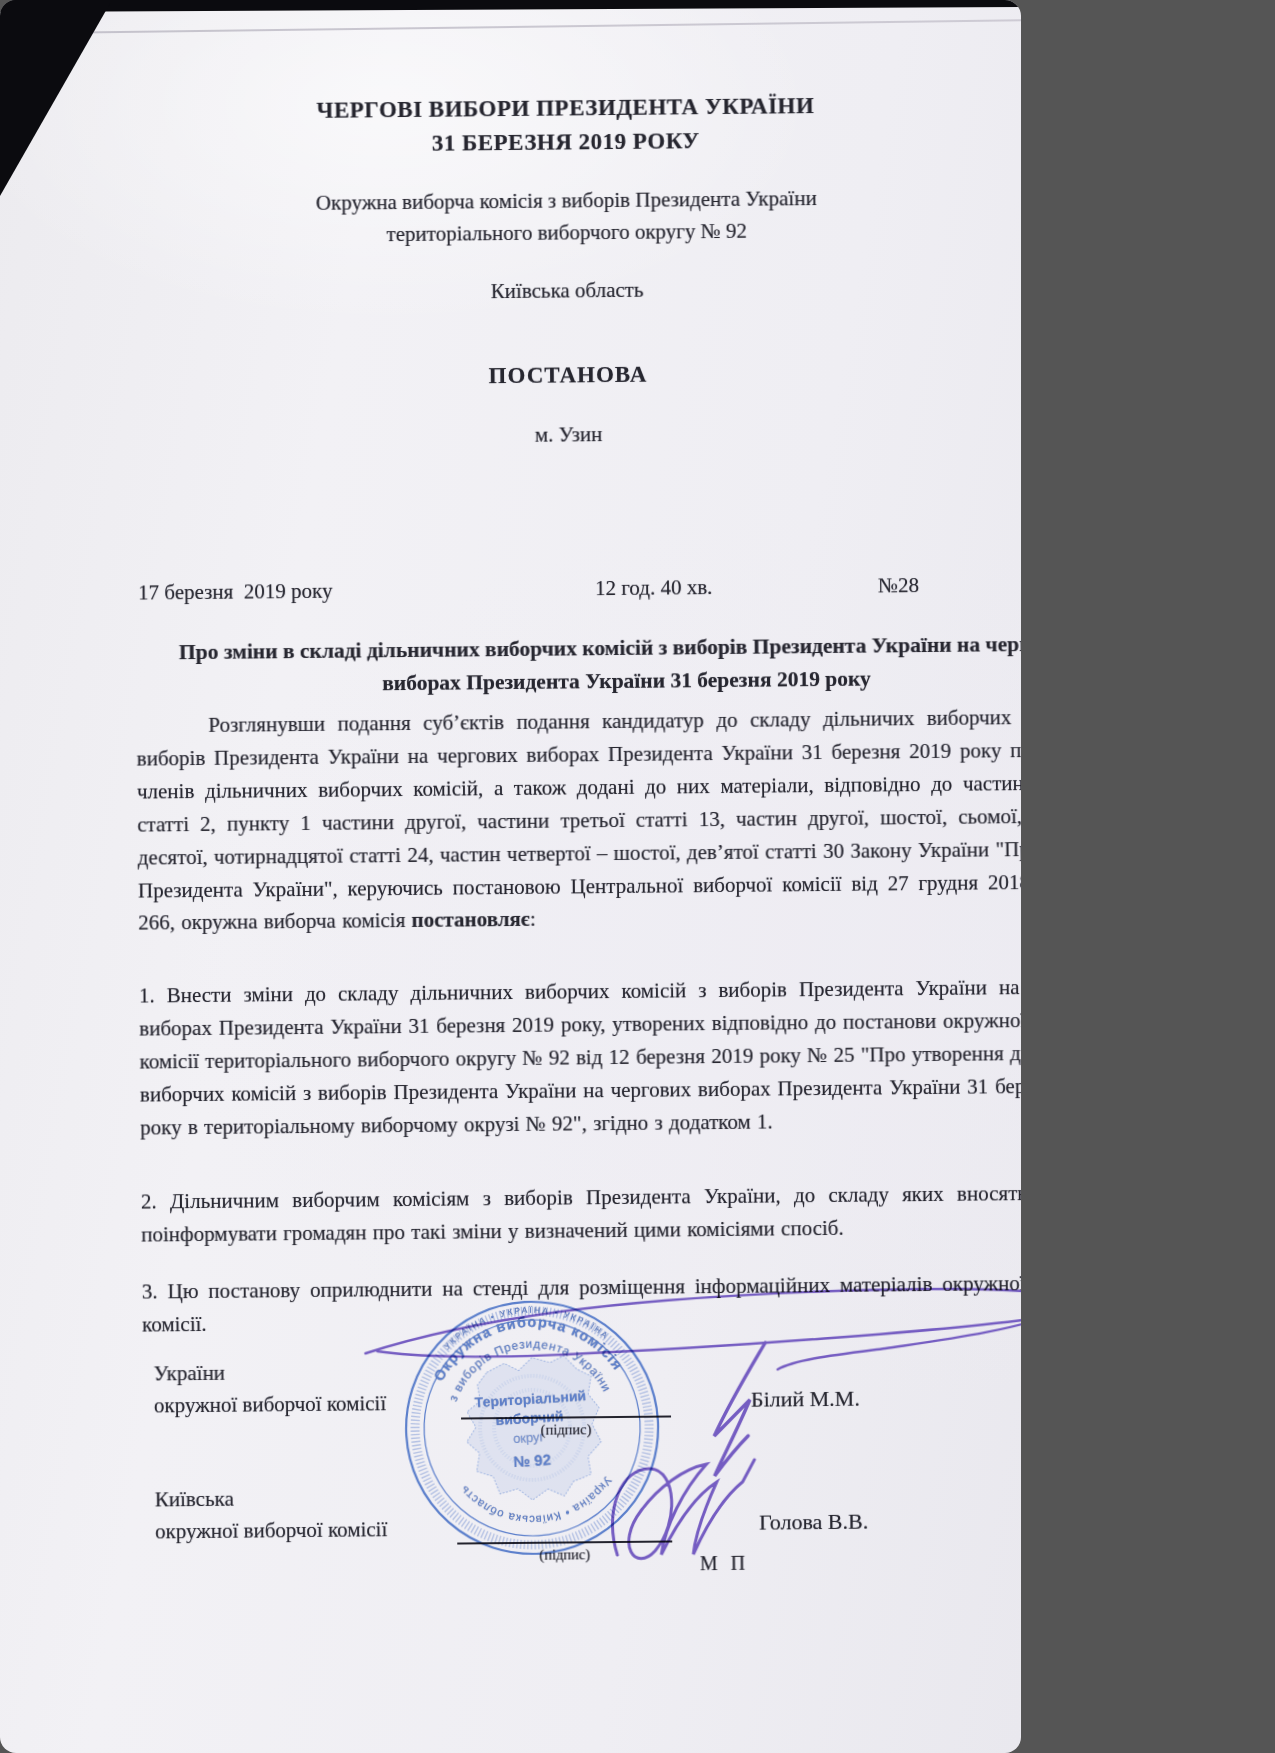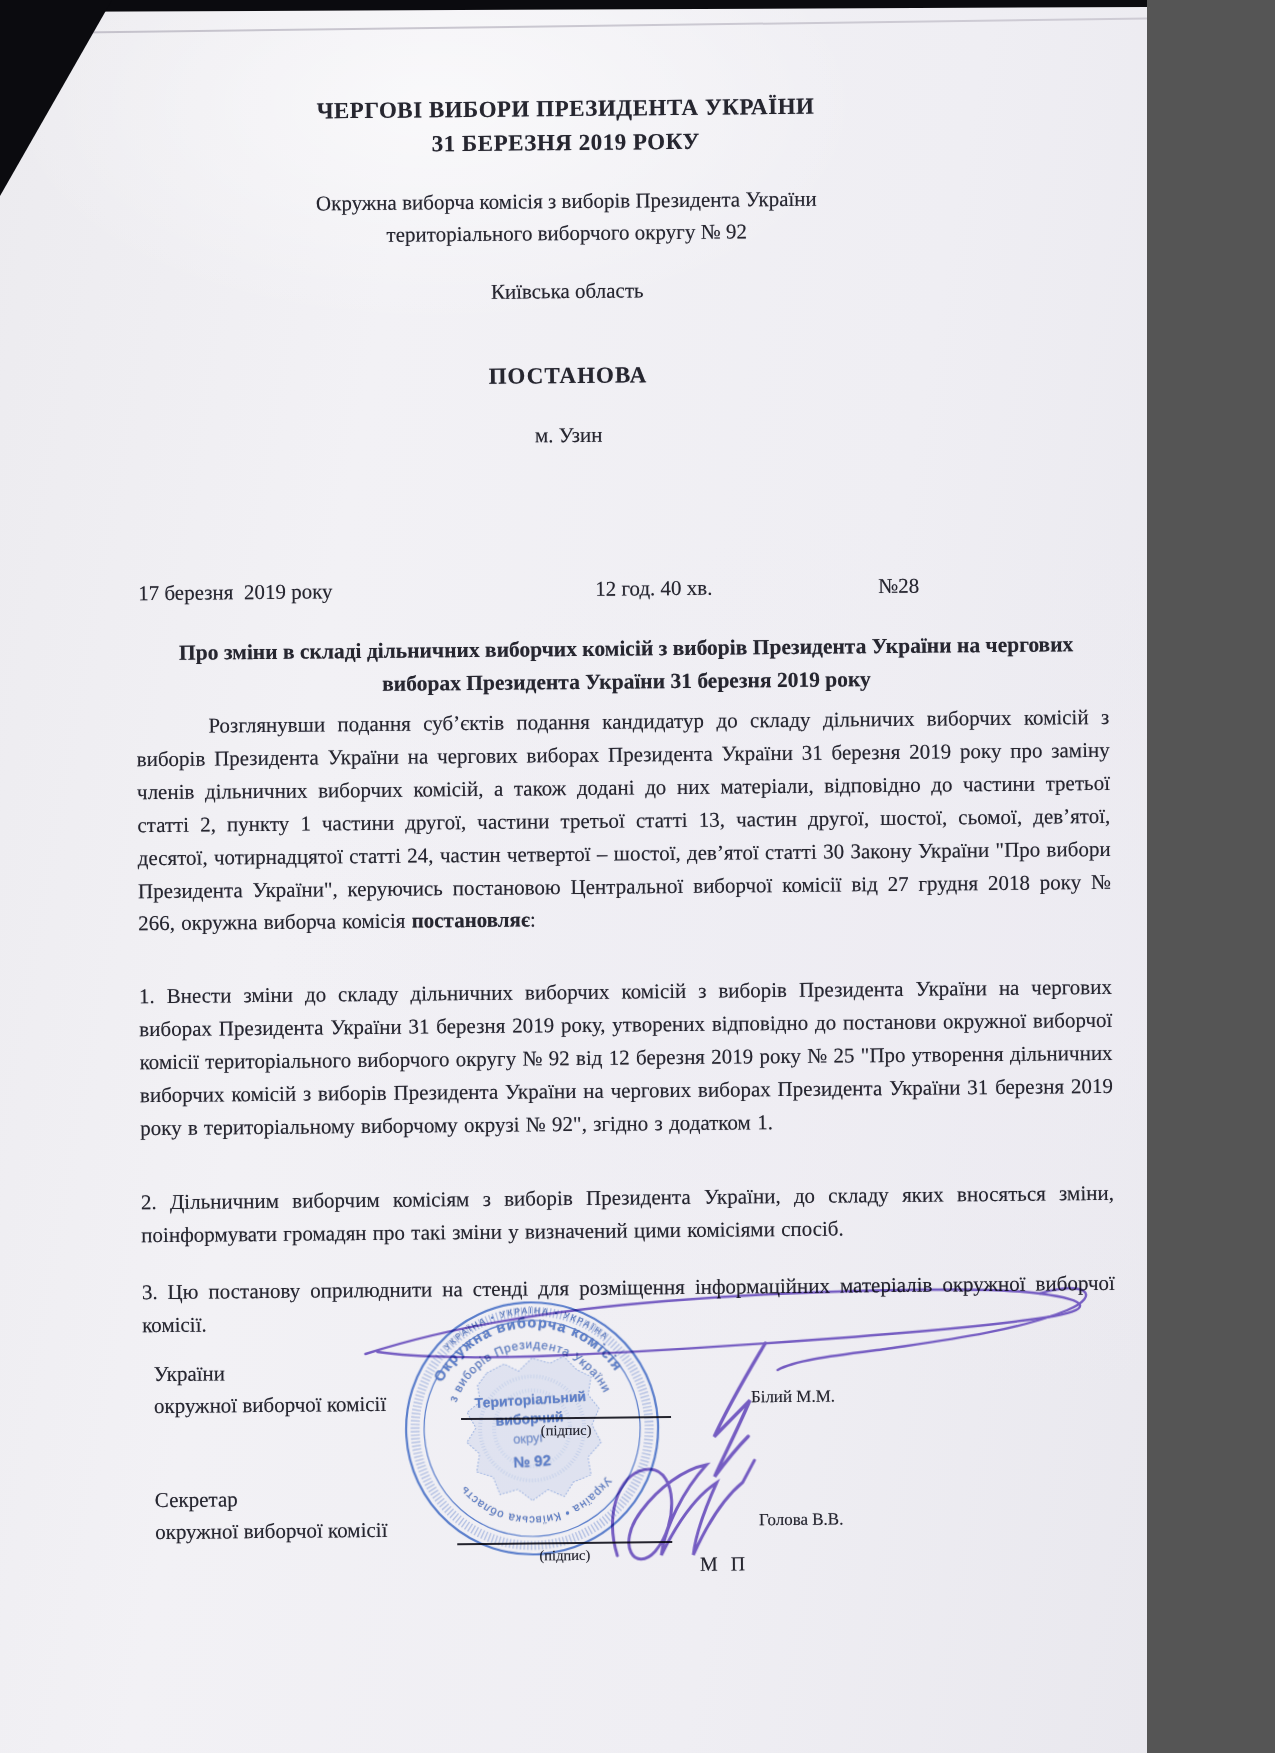--- a/index.html
+++ b/index.html
@@ -1,23 +1,24 @@
 <!DOCTYPE html>
 <html><head>
 <meta charset="utf-8">
 <style>
   html,body{margin:0;padding:0;background:#555;}
   .scan{
-    position:relative;width:1147px;height:1753px;overflow:hidden;
+    position:relative;width:1021px;height:1753px;overflow:hidden;
     background:
       radial-gradient(620px 320px at 38% 6%, rgba(255,255,255,.55), rgba(255,255,255,0) 70%),
       radial-gradient(900px 600px at 82% 55%, rgba(238,236,243,.7), rgba(238,236,243,0) 75%),
       linear-gradient(100deg,#ecebef 0%,#f2f1f5 30%,#efeef3 68%,#e9e8ee 100%);
     font-family:"Liberation Serif","DejaVu Serif",serif;
     color:#26262f;
+    border-radius:16px;
   }
   .strip-top{position:absolute;left:0;top:0;width:100%;height:12px;background:#0b0b0f;
     clip-path:polygon(0 0,100% 0,100% 7px,0 12px);}
   .corner-tl{position:absolute;left:0;top:0;width:112px;height:196px;background:#0b0b0f;
     clip-path:polygon(0 0,100% 0,0 100%);}
   .page-edge-top{position:absolute;left:42px;top:24px;width:1230px;height:1.5px;
     background:linear-gradient(to right,#b9b6c1,#c8c5cf);transform:rotate(-0.75deg);opacity:.8;}
   .page-edge-right{position:absolute;left:1251px;top:44px;width:1.5px;height:1530px;
     background:#cac7d2;transform:rotate(-0.25deg);opacity:.7;}
   .page{position:absolute;inset:0;transform:rotate(-0.55deg);transform-origin:50% 45%;
@@ -37,21 +38,21 @@
   .m-num{left:880px;}
   .subject{position:absolute;left:140px;top:633px;width:975px;text-align:center;
     font-size:21.5px;font-weight:bold;line-height:33px;}
   .body-p{position:absolute;left:137px;width:973px;font-size:21px;line-height:32.9px;
     text-align:justify;text-align-last:left;word-spacing:1px;}
   .p-intro{top:706px;text-indent:72px;}
   .p-item1{top:976px;}
   .p-item2{top:1182px;}
   .p-item3{top:1272px;}
   .sig-label{position:absolute;left:148px;font-size:21px;}
-  .sig-name{position:absolute;font-size:17px;text-align:right;}
+  .sig-name{position:absolute;font-size:22px;text-align:right;}
   .sig-line{position:absolute;height:0;border-top:2px solid #23232d;}
   .sig-cap{position:absolute;font-size:14.5px;text-align:center;}
   .seal-mark{position:absolute;left:650px;top:1554px;width:130px;text-align:center;
     font-size:20px;word-spacing:8px;}
   .stamp-svg{position:absolute;left:398px;top:1300px;width:256px;height:256px;
     mix-blend-mode:multiply;opacity:.92;filter:blur(.3px);}
   .ink-svg{position:absolute;left:300px;top:1255px;width:820px;height:340px;
     mix-blend-mode:multiply;opacity:.95;filter:blur(.2px);}
   .stamp-svg text{font-family:"Liberation Sans","DejaVu Sans",sans-serif;}
 </style>
@@ -81,21 +82,21 @@
     <div class="body-p p-item1">1. Внести зміни до складу дільничних виборчих комісій з виборів Президента України на чергових виборах Президента України 31 березня 2019 року, утворених відповідно до постанови окружної виборчої комісії територіального виборчого округу № 92 від 12 березня 2019 року № 25 "Про утворення дільничних виборчих комісій з виборів Президента України на чергових виборах Президента України 31 березня 2019 року в територіальному виборчому окрузі № 92", згідно з додатком  1.</div>
     <div class="body-p p-item2">2. Дільничним виборчим комісіям з виборів Президента України, до складу яких вносяться зміни, поінформувати громадян про такі зміни у визначений цими комісіями спосіб.</div>
     <div class="body-p p-item3">3. Цю постанову оприлюднити на стенді для розміщення інформаційних матеріалів окружної виборчої комісії.</div>
 
     <div class="sig-label" style="top:1358px">України</div>
     <div class="sig-label" style="top:1390px">окружної виборчої комісії</div>
     <div class="sig-line" style="left:455px;top:1417px;width:210px"></div>
     <div class="sig-cap" style="left:455px;top:1422px;width:210px">(підпис)</div>
     <div class="sig-name" style="left:745px;top:1389px">Білий М.М.</div>
 
-    <div class="sig-label" style="top:1484px">Секретар</div>
+    <div class="sig-label" style="top:1484px">Київська</div>
     <div class="sig-label" style="top:1516px">окружної виборчої комісії</div>
     <div class="sig-line" style="left:450px;top:1542px;width:215px"></div>
     <div class="sig-cap" style="left:450px;top:1547px;width:215px">(підпис)</div>
     <div class="sig-name" style="left:752px;top:1512px">Голова В.В.</div>
 
     <div class="seal-mark">М П</div>
 
     <svg class="stamp-svg" viewBox="0 0 256 256">
       <g transform="rotate(-3 128 128)" stroke="#4d74c8" fill="none">
         <circle cx="128" cy="128" r="126" stroke-width="2.2"></circle>

